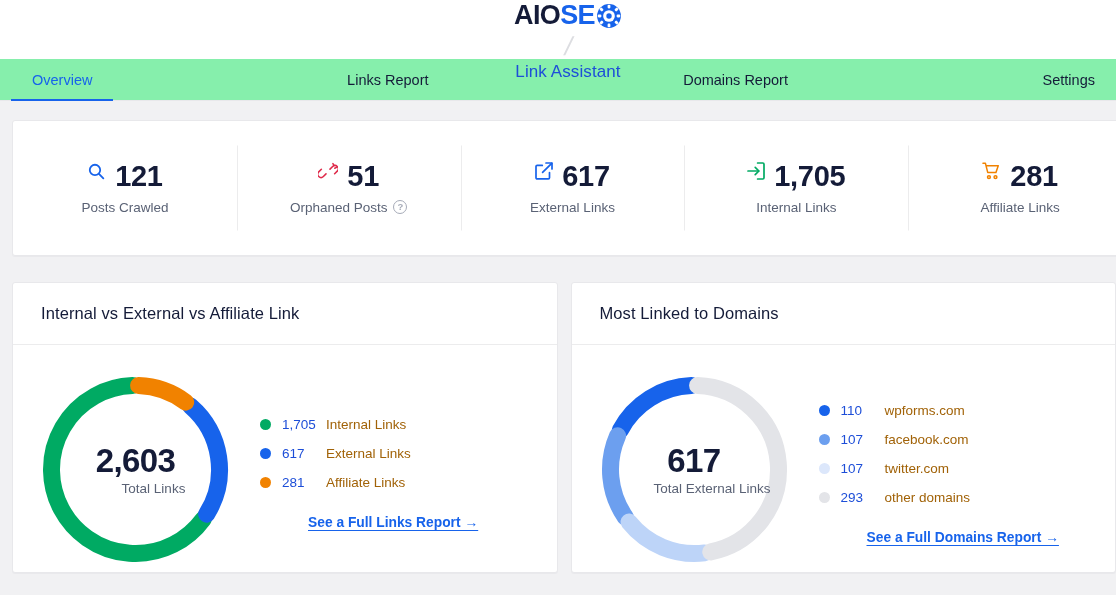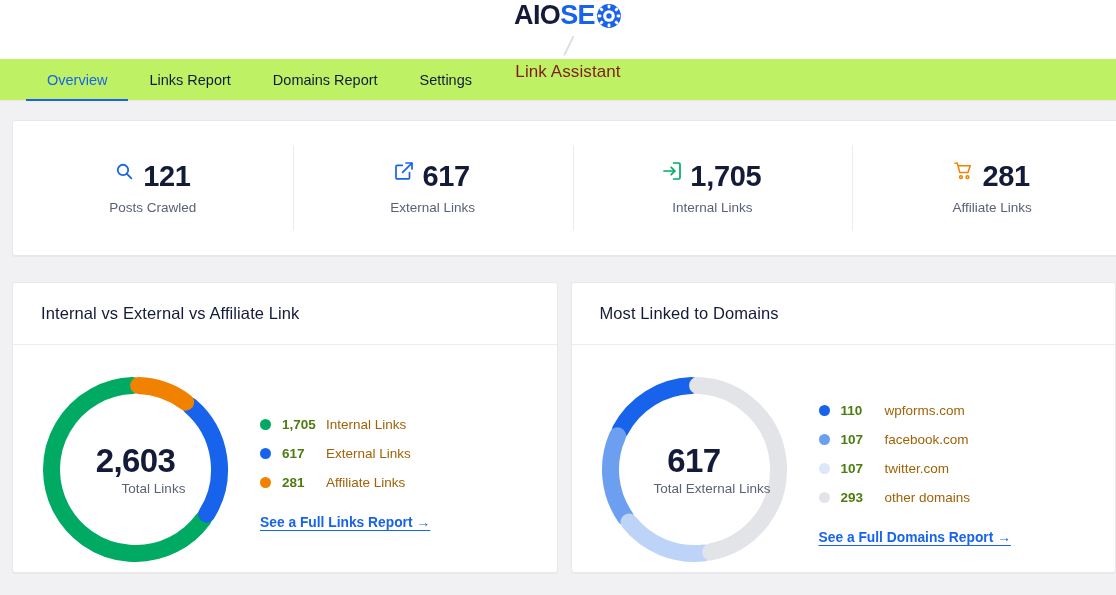--- a/index.html
+++ b/index.html
@@ -31,33 +31,34 @@
   .logo .se  { color: #1763eb; }
   .logo .gear-o { margin-left: 1px; display: flex; align-items: center; }
   .crumb-slash {
     color: #dcdde1;
     font-size: 26px;
     font-weight: 300;
     margin: 0 17px 0 19px;
     transform: skewX(-12deg);
   }
   .crumb-title {
-    color: #7f1d1d;
+    color: #1d4ed8;
     font-size: 17px;
     letter-spacing: .1px;
   }
 
   
   .tabbar {
     height: 42px;
-    background: #bef264;
+    background: #86efac;
     border-bottom: 1px solid #e8e8eb;
     display: flex;
     align-items: stretch;
-    padding-left: 26px;
+    padding-left: 11px;
+    justify-content: space-between;
   }
   .tab {
     display: flex;
     align-items: center;
     padding: 0 21px;
     font-size: 14.5px;
     color: #141b38;
     font-weight: 500;
     position: relative;
     cursor: pointer;
@@ -194,35 +195,36 @@
     height: 29px;
     font-size: 13.5px;
   }
   .legend-dot {
     width: 11px; height: 11px;
     border-radius: 50%;
     flex: none;
     margin-right: 11px;
   }
   .legend-val {
-    font-weight: 700;
-    color: #4d7c0f;
+    font-weight: 400;
+    color: #1d4ed8;
     min-width: 44px;
   }
   .legend-name { color: #a16207; }
   .report-link {
     display: inline-block;
     margin-top: 18px;
     font-size: 13.8px;
     font-weight: 700;
     color: #1763eb;
     text-decoration: underline;
     text-underline-offset: 3px;
     cursor: pointer;
     white-space: nowrap;
+    margin-left: 48px;
   }
 </style>
 </head>
 <body>
 
 <div class="header">
   <div class="logo">
     <span class="aio">AIO</span>
     <span class="se">SE</span>
     <span class="gear-o">
@@ -266,20 +268,37 @@
               <line x1="12.6" y1="12.6" x2="17.2" y2="17.2"></line>
           </svg>
         </span>
         <span class="stat-num">121</span>
       </div>
       <div class="stat-label">
         <span>Posts Crawled</span>
       </div>
     </div>
 
+    <div class="stat">
+      <div class="stat-top">
+        <span>
+          <svg width="20" height="19" viewBox="0 0 22 20" fill="none" stroke="#df2a4a" stroke-width="1.7" stroke-linecap="round">
+            <path d="M8.8 12.6 5.9 15.5a3.6 3.6 0 0 1-5.1-5.1L3.7 7.5"></path>
+            <path d="M13.2 7.4l2.9-2.9a3.6 3.6 0 0 1 5.1 5.1l-2.9 2.9"></path>
+            <line x1="16.4" y1="1.3" x2="17.6" y2="3.3"></line>
+            <line x1="20.4" y1="5.4" x2="18.4" y2="6.4"></line>
+          </svg>
+        </span>
+        <span class="stat-num">51</span>
+      </div>
+      <div class="stat-label">
+        <span>Orphaned Posts</span>
+        <span class="help-dot">?</span>
+      </div>
+    </div>
 
     <div class="stat">
       <div class="stat-top">
         <span>
           <svg width="18" height="18" viewBox="0 0 18 18" fill="none" stroke="#1763eb" stroke-width="1.7" stroke-linecap="round" stroke-linejoin="round">
             <path d="M14.5 10.6v5.1a1.2 1.2 0 0 1-1.2 1.2H2.2A1.2 1.2 0 0 1 1 15.7V4.6a1.2 1.2 0 0 1 1.2-1.2h5.1"></path>
             <path d="M11 1h6v6"></path>
               <line x1="7.6" y1="10.4" x2="16.7" y2="1.3"></line>
           </svg>
         </span>

